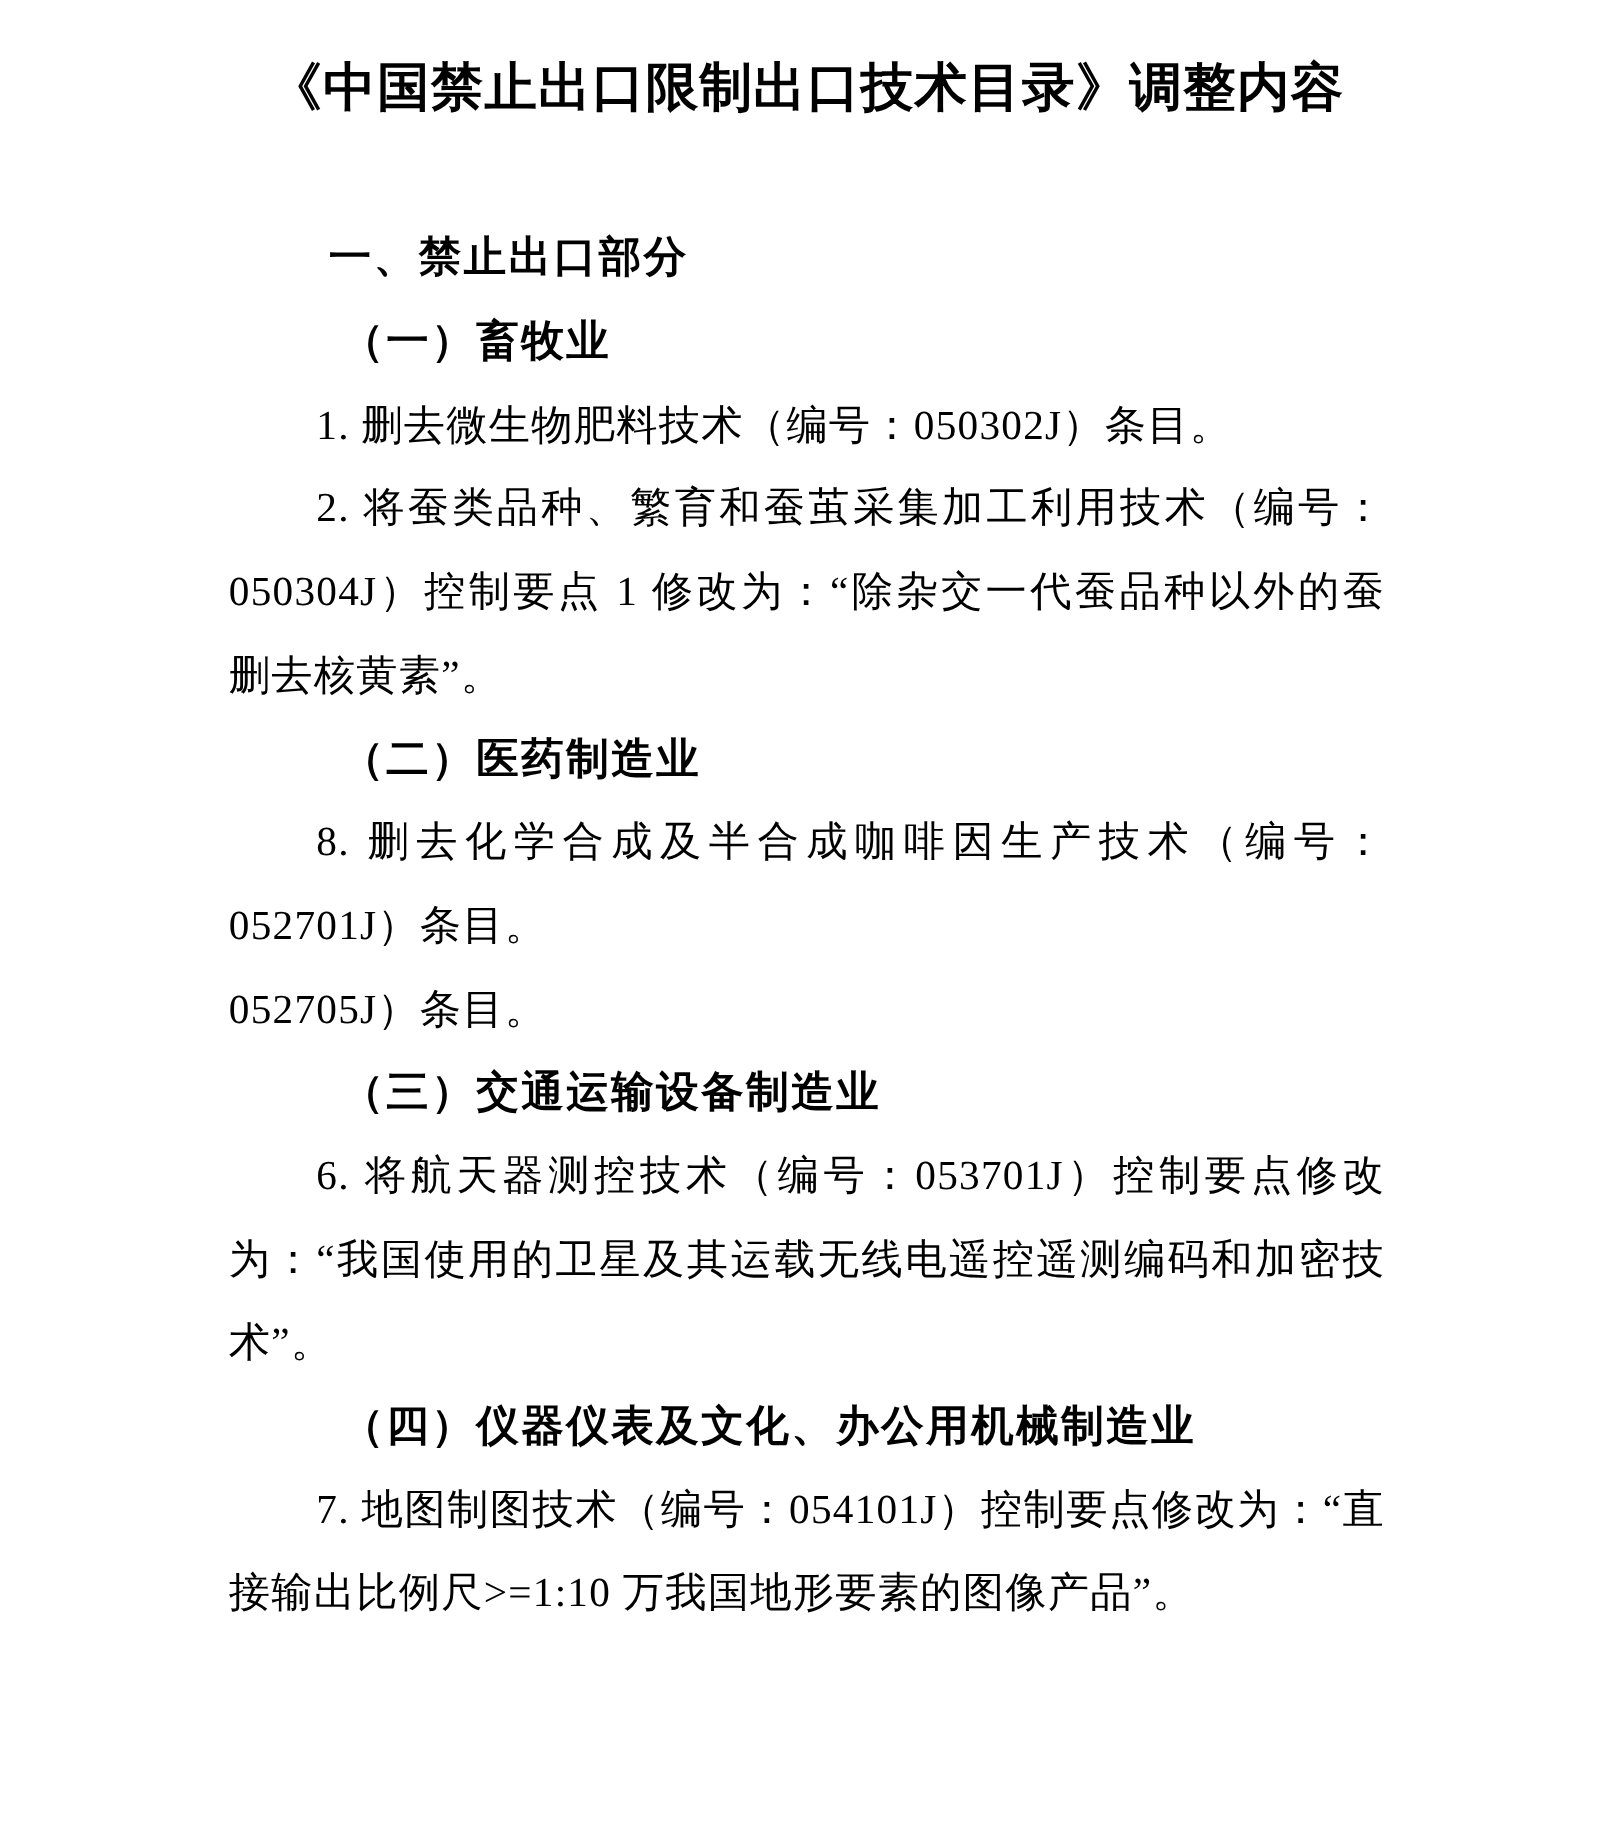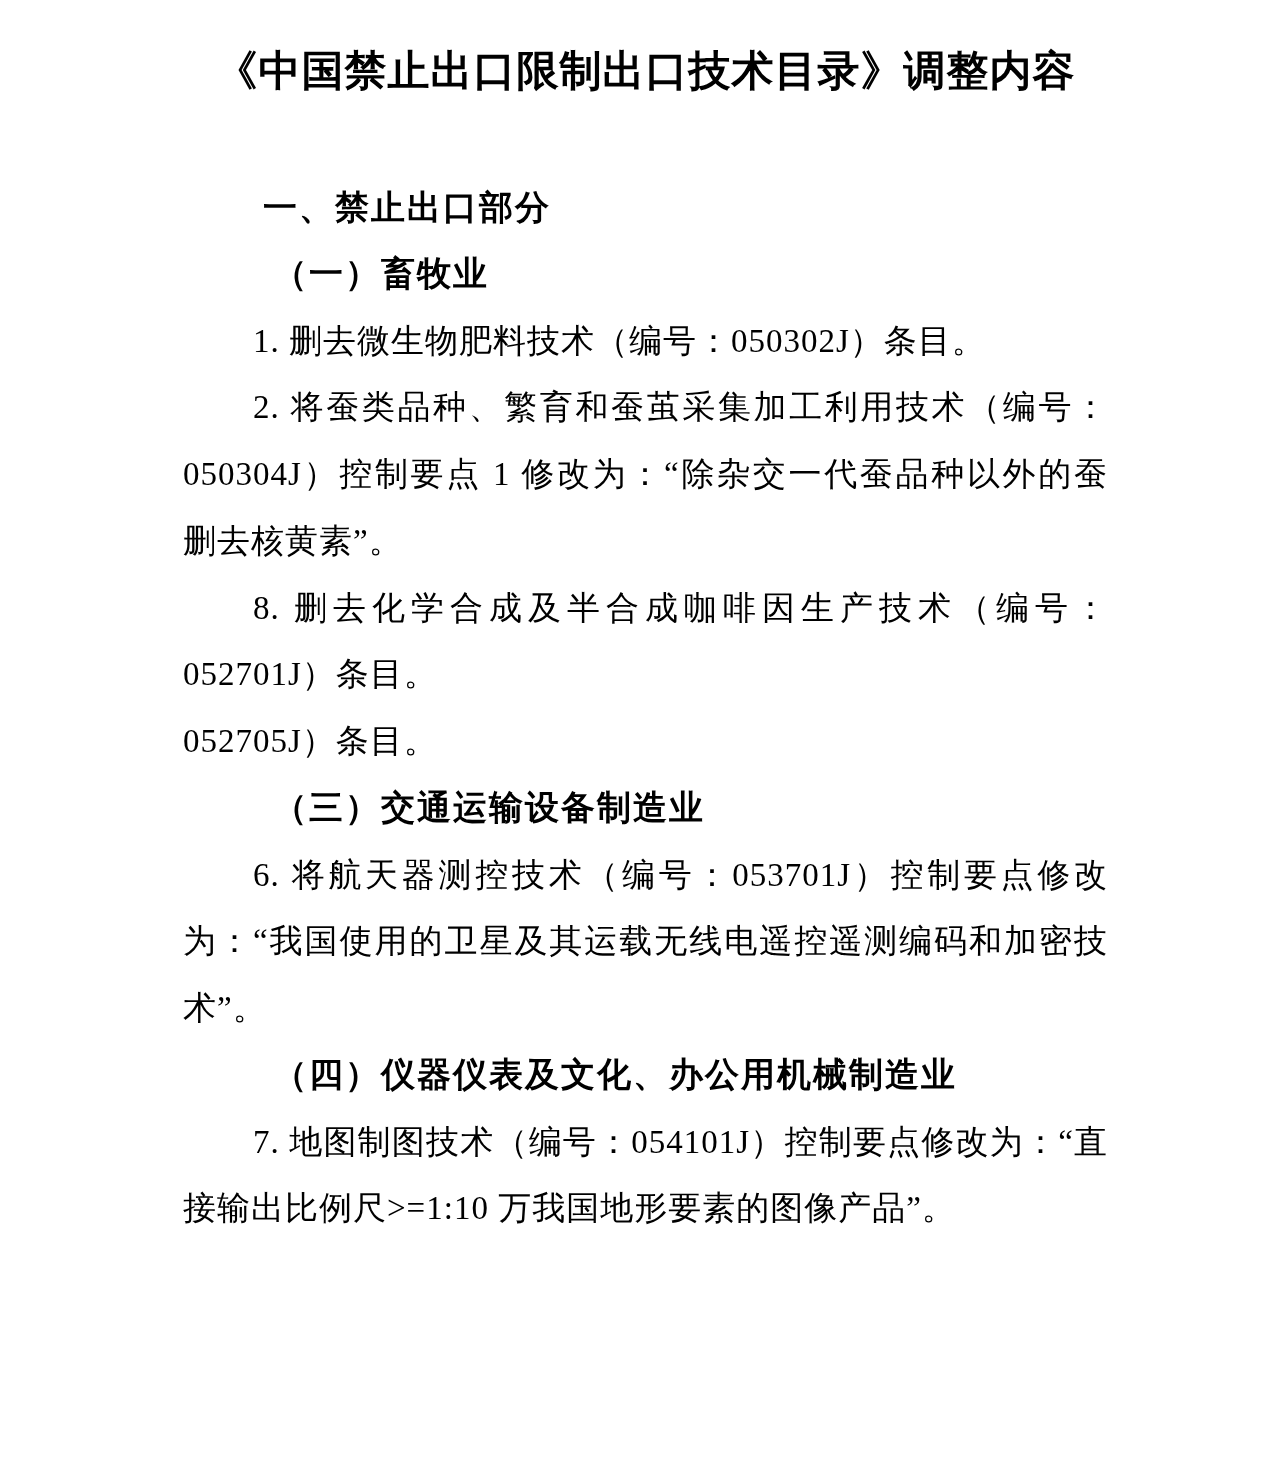--- a/index.html
+++ b/index.html
@@ -43,21 +43,21 @@
   }
   .line.indent {
     text-indent: 70px;
     font-family: Liberation Serif, serif;
   }
   .line.stretch {
     text-align: justify;
     text-align-last: justify;
   }
   .line.h1 {
-    font-family: Liberation Sans, sans-serif;
+    font-family: Liberation Serif, serif;
     font-size: 34px;
     font-weight: bold;
     letter-spacing: 2px;
   }
   .line.h1.indent {
     text-indent: 80px;
   }
   .line.h2 {
     font-size: 34px;
     font-weight: bold;
@@ -73,20 +73,21 @@
 <div class="page" style="background: rgb(255, 255, 255); color: rgb(0, 0, 0);">
   <div class="content">
     <div class="doc-title">《中国禁止出口限制出口技术目录》调整内容</div>
     <div class="doc-body">
         <div class="line h1 indent">一、禁止出口部分</div>
         <div class="line h2 indent">（一）畜牧业</div>
         <div class="line body indent">1. 删去微生物肥料技术（编号：050302J）条目。</div>
         <div class="line body indent stretch">2. 将蚕类品种、繁育和蚕茧采集加工利用技术（编号：</div>
         <div class="line body stretch">050304J）控制要点 1 修改为：“除杂交一代蚕品种以外的蚕</div>
         <div class="line body">删去核黄素”。</div>
+        <div class="line h2 indent">（二）医药制造业</div>
         <div class="line body indent stretch">8. 删去化学合成及半合成咖啡因生产技术（编号：</div>
         <div class="line body">052701J）条目。</div>
         <div class="line body">052705J）条目。</div>
         <div class="line h2 indent">（三）交通运输设备制造业</div>
         <div class="line body indent stretch">6. 将航天器测控技术（编号：053701J）控制要点修改</div>
         <div class="line body stretch">为：“我国使用的卫星及其运载无线电遥控遥测编码和加密技</div>
         <div class="line body">术”。</div>
         <div class="line h2 indent">（四）仪器仪表及文化、办公用机械制造业</div>
         <div class="line body indent stretch">7. 地图制图技术（编号：054101J）控制要点修改为：“直</div>
         <div class="line body">接输出比例尺&gt;=1:10 万我国地形要素的图像产品”。</div>

